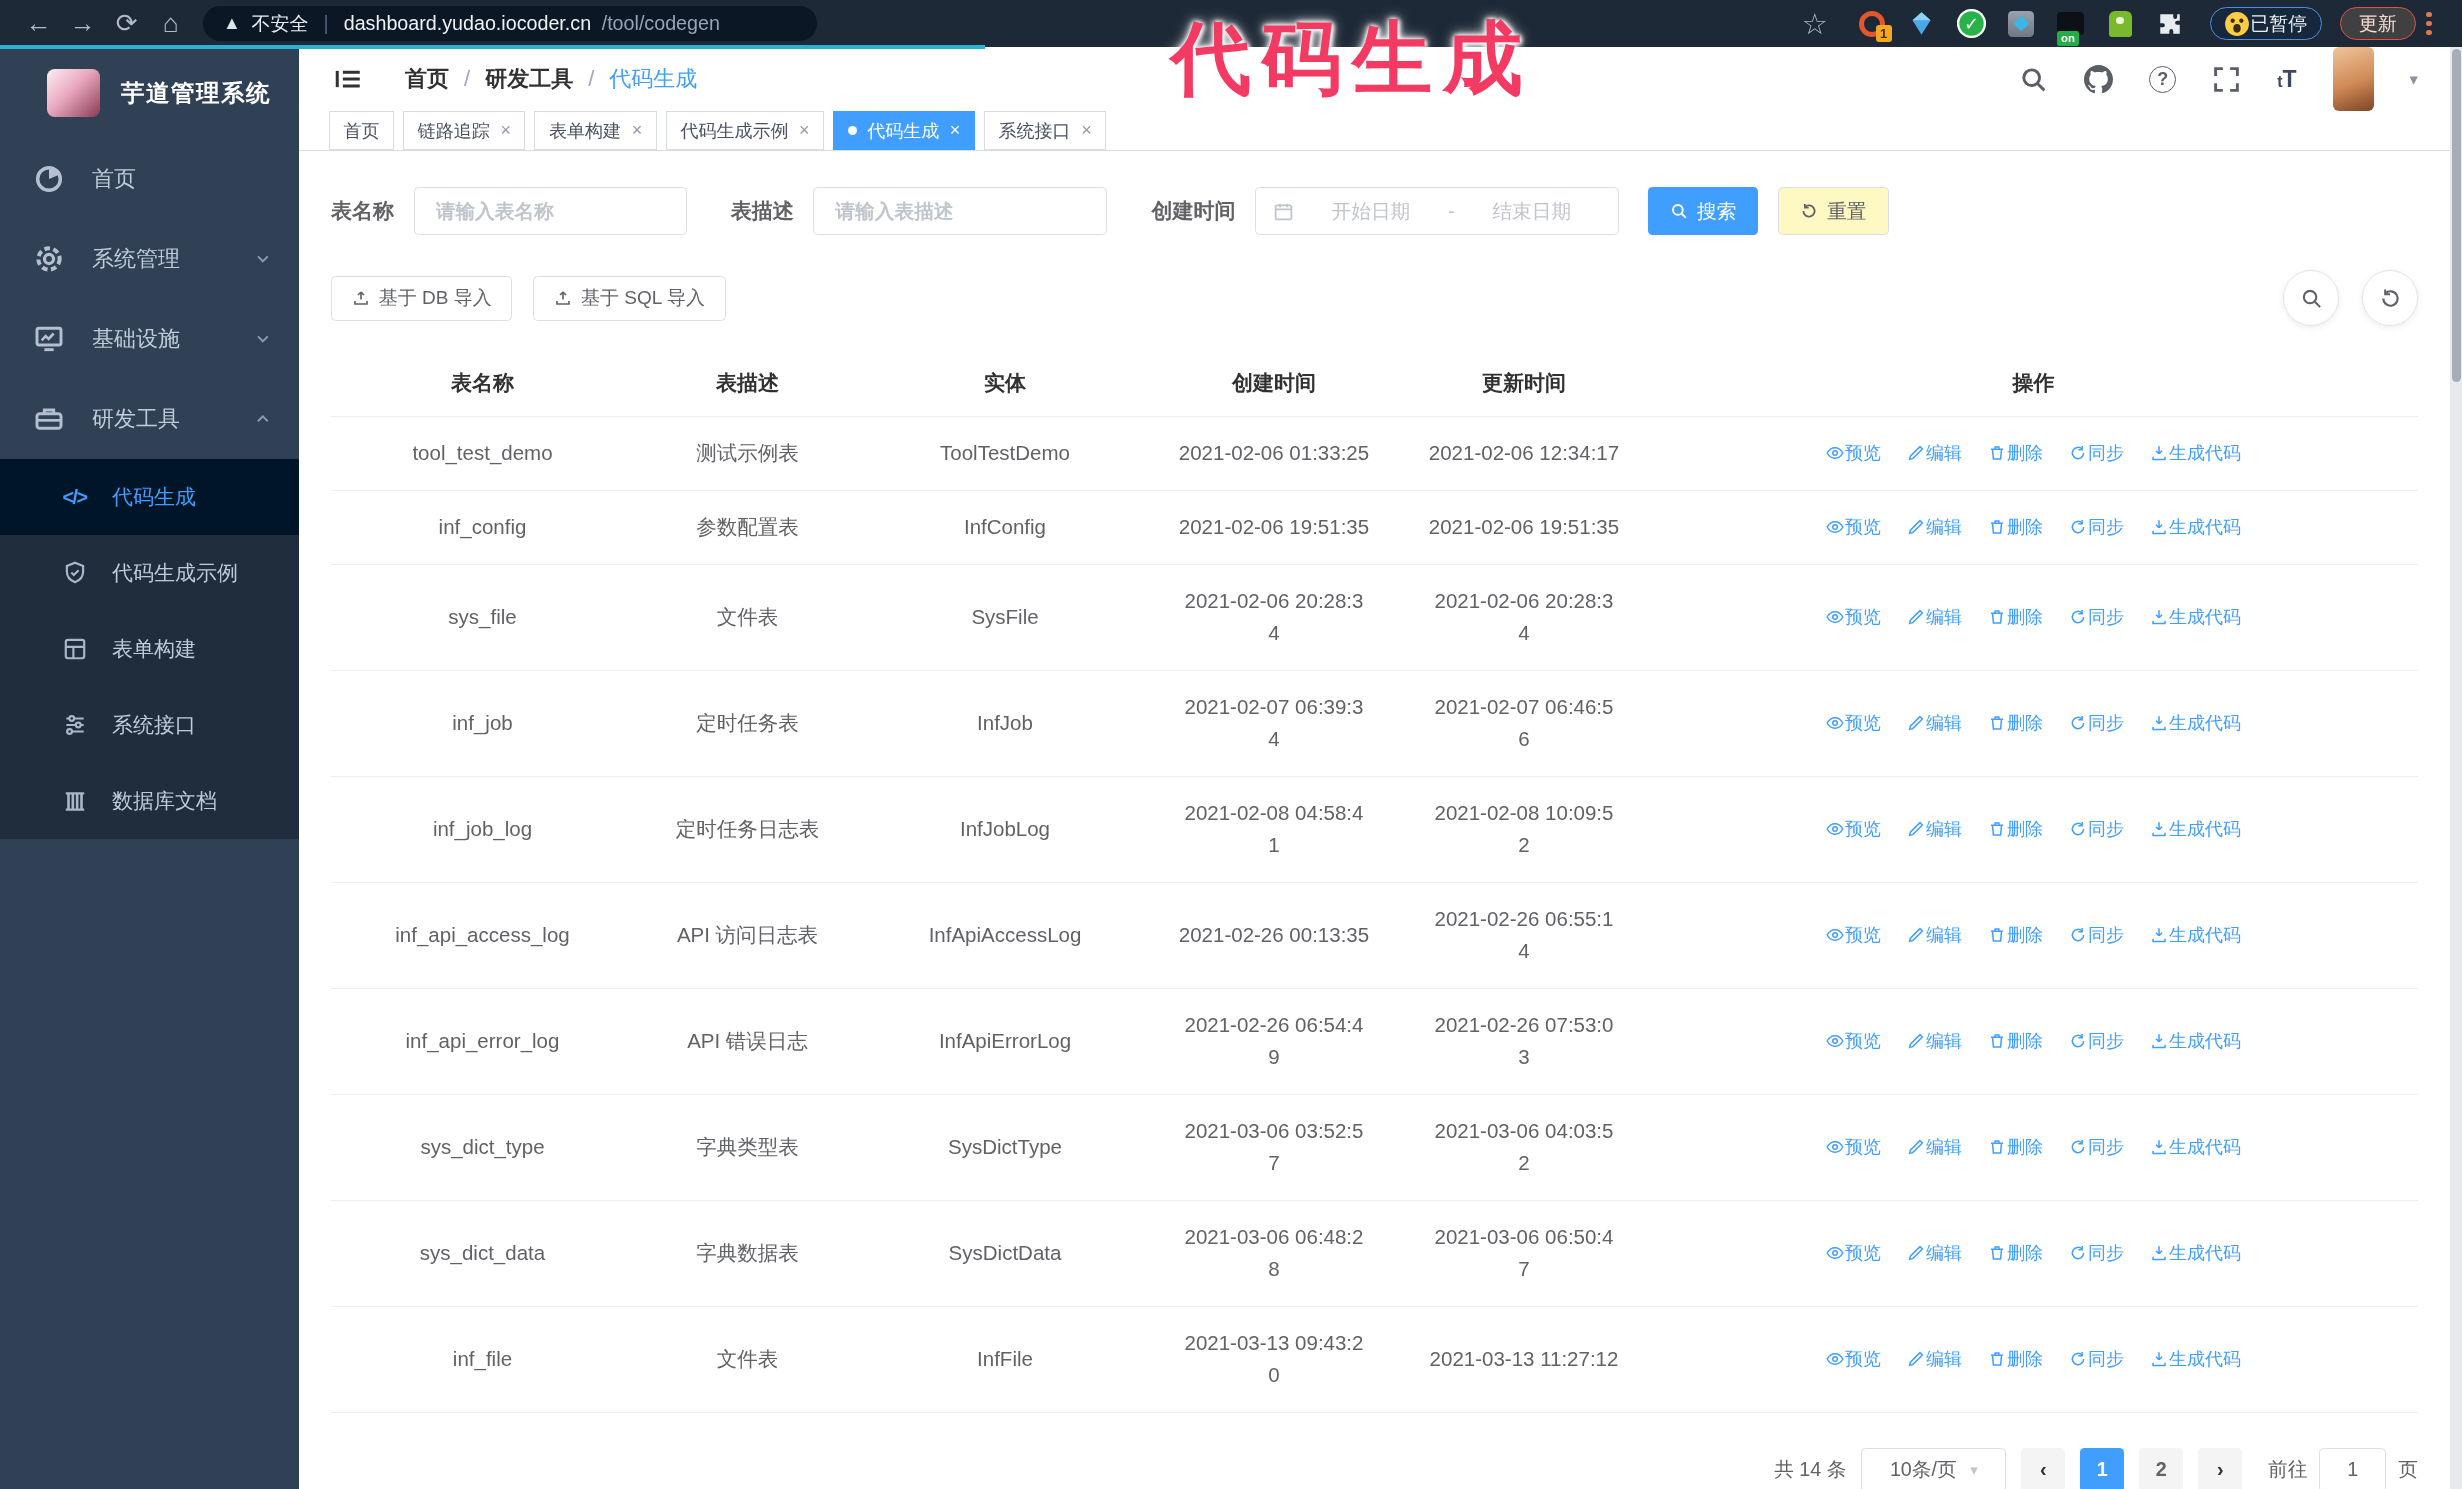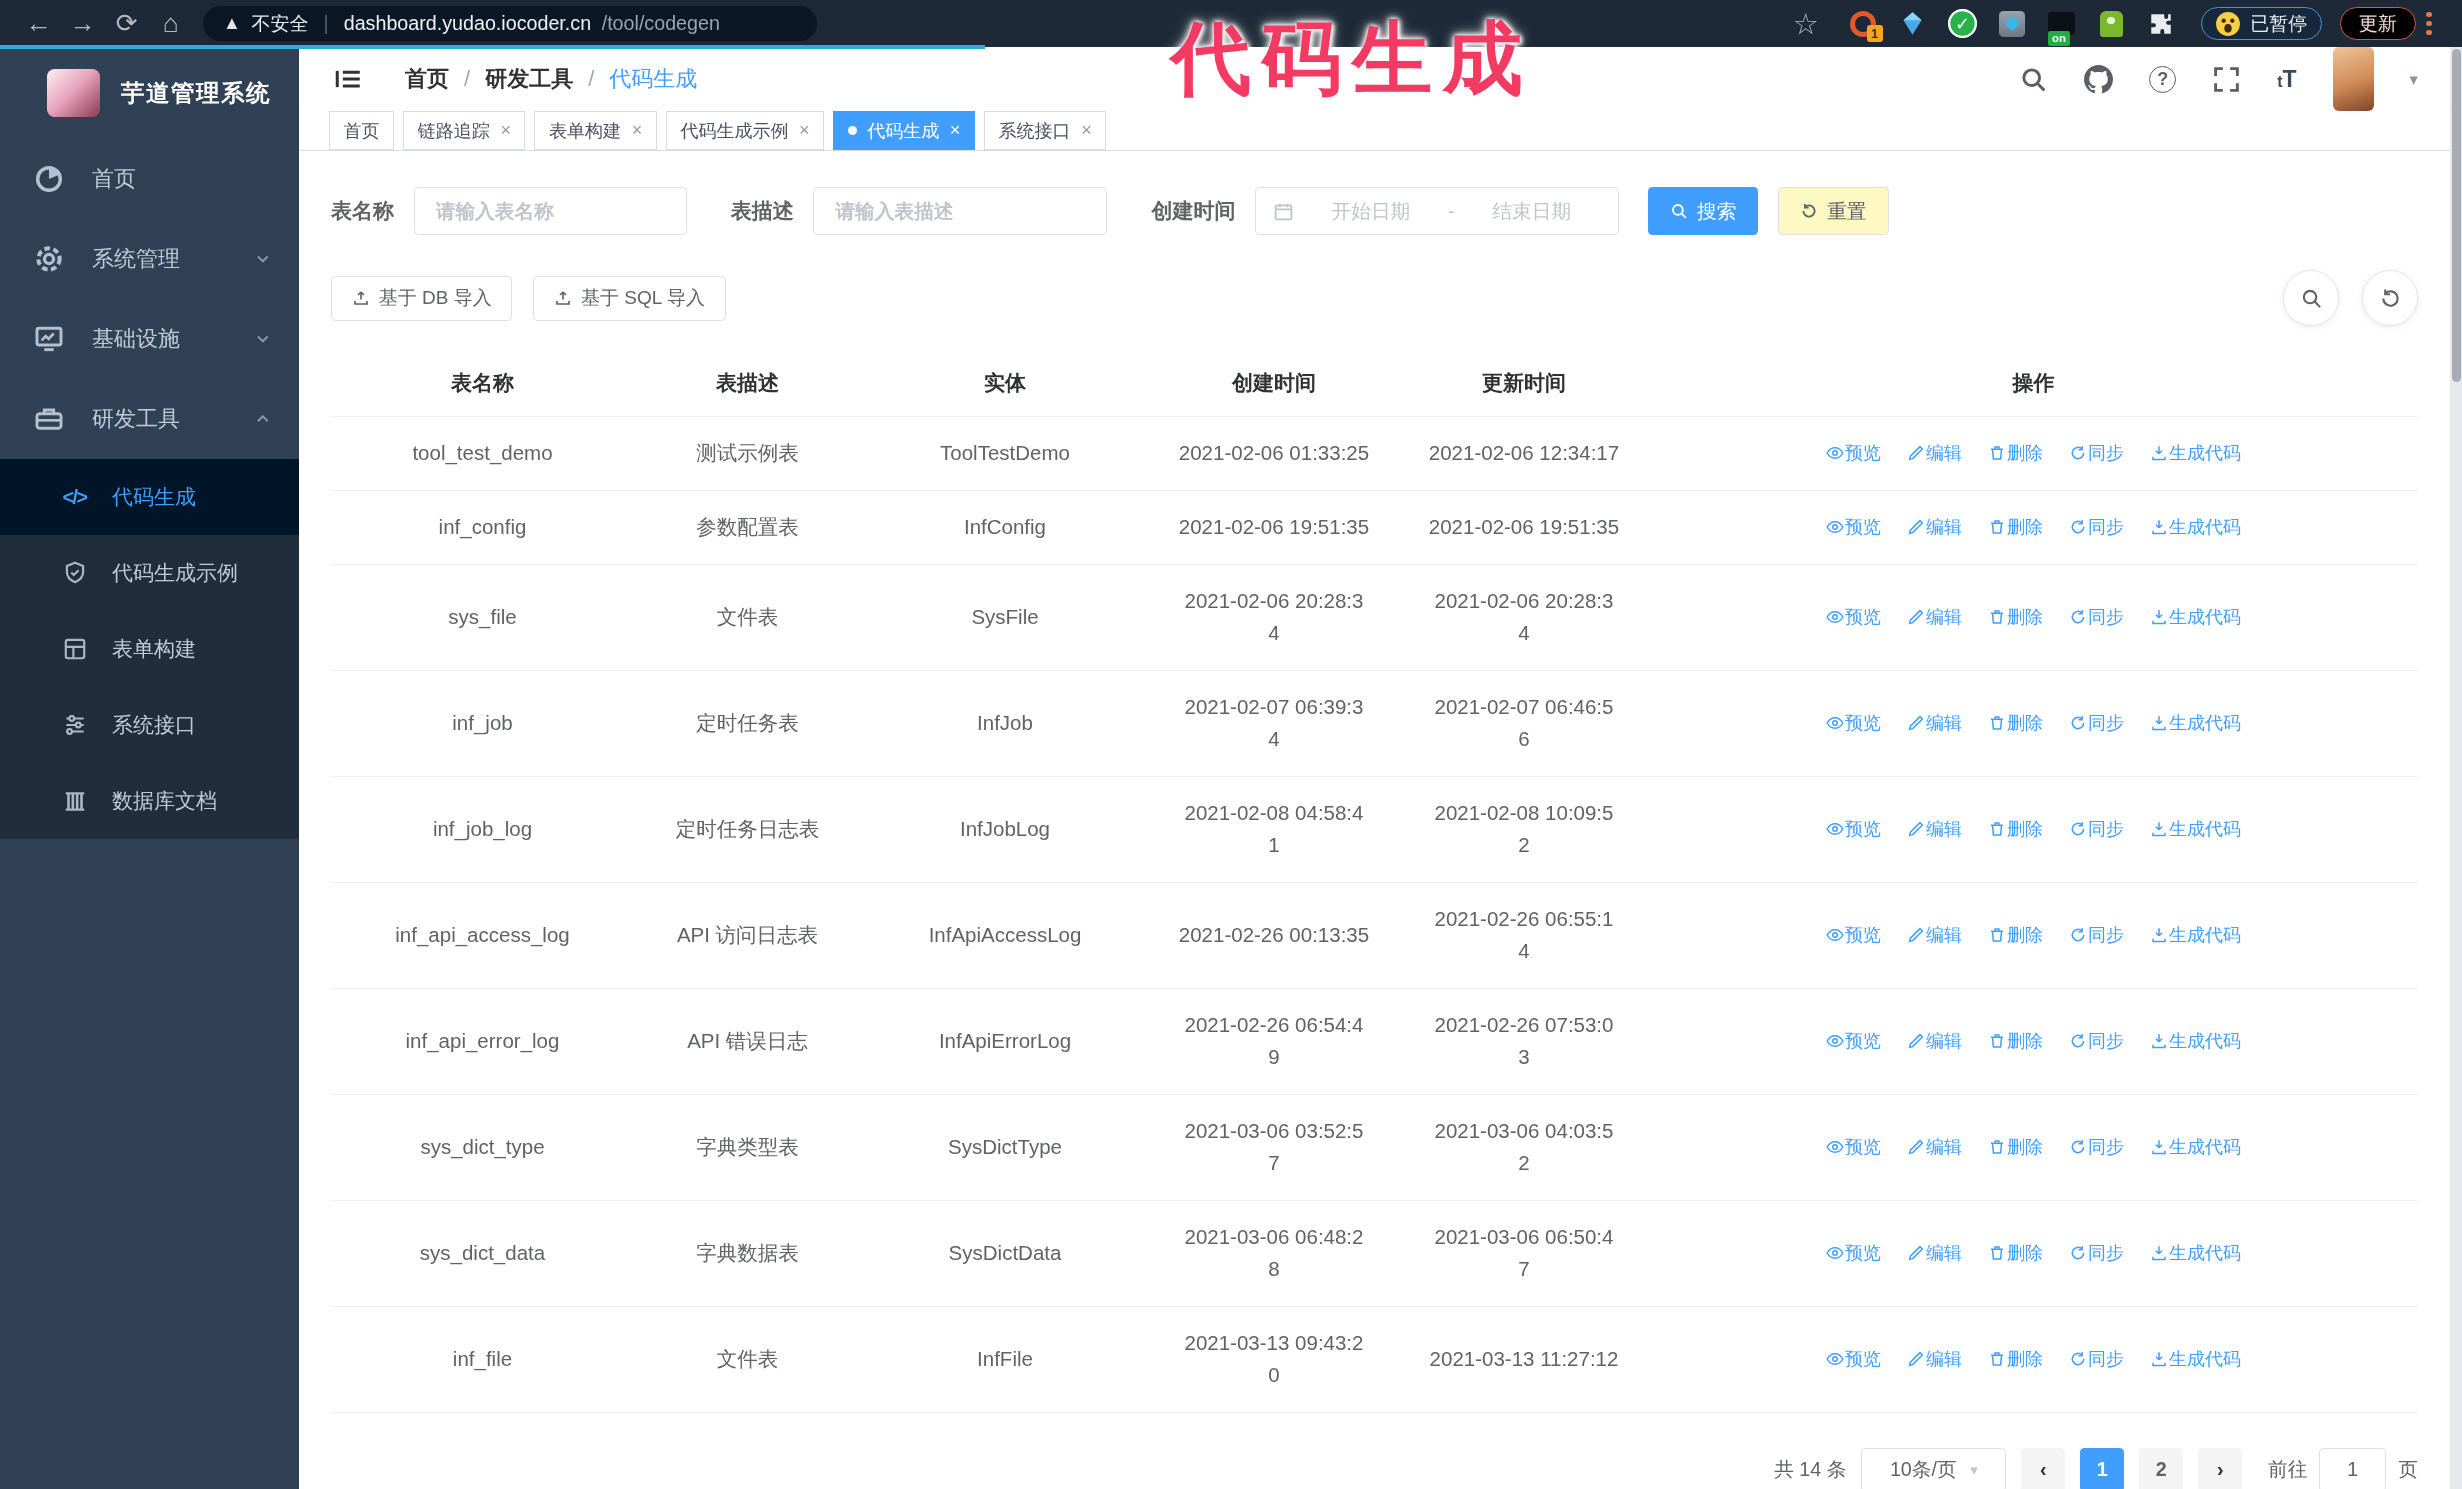--- a/index.html
+++ b/index.html
@@ -22,23 +22,23 @@
   .ext-ring { width:26px; height:26px; border:5.3px solid #e2572b; border-radius:50%; }
   .ext-badge { position:absolute; right:-4.5px; bottom:-3px; background:#f5a623; color:#4a2d00; font-size:13px; font-weight:700; padding:0.8px 4.5px; border-radius:3px; line-height:15px; }
   .gcheck { width:29px; height:29px; background:#27b24a; border-radius:50%; color:#fff; font-size:18px; font-weight:700; display:flex; align-items:center; justify-content:center; box-shadow:0 0 0 2.3px #fff inset; }
   .grid-ic { width:26px; height:26px; background:linear-gradient(#9aa2ad,#6f7782); border-radius:4.5px; position:relative; }
   .grid-ic::after { content:""; position:absolute; left:7.6px; top:7.6px; width:10.6px; height:10.6px; background:#39b7e8; transform:rotate(45deg); }
   .dark-on { width:27px; height:23px; background:#0d1117; border-radius:3.8px; position:relative; }
   .on-badge { position:absolute; left:1.5px; bottom:-7.6px; background:#23ad44; color:#fff; font-size:11.4px; font-weight:700; padding:0 3.8px; border-radius:2.3px; line-height:15px; }
   .key-ic { width:23px; height:26px; background:#7ab82e; border-radius:6px 6px 3px 3px; position:relative; }
   .key-ic::after{ content:""; position:absolute; left:7.6px; top:6px; width:7.6px; height:7.6px; border-radius:50%; background:#e9f5d8; }
   .puzzle-ic { color:#e8ecf1; }
-  .chip { height:33px; border-radius:16.7px; display:flex; align-items:center; gap:9px; padding:0 13.6px; margin-left:15px;text-align:center; }
+  .chip { height:33px; border-radius:16.7px; display:flex; align-items:center; padding:0 13.6px; margin-left:15px;text-align:center; }
   .chip-paused { border:1.5px solid #4a90e2; background:#18283c; color:#e8eef5; font-size:19px; }
-  .chip-update { border:1.5px solid #e0533f; background:#000000; color:#f2d9d3; font-size:19px; margin-left:18px; padding:0 18px; }
+  .chip-update { border:1.5px solid #e0533f; background:#404040; color:#f2d9d3; font-size:19px; margin-left:18px; padding:0 18px; }
   .kebab { display:flex; flex-direction:column; gap:3.8px; margin:0 13.6px 0 10.6px; }
   .kebab i { width:5.3px; height:5.3px; border-radius:50%; background:#e2774b; display:block; }
 
   .nprogress { position:absolute; top:45px; left:0; width:985px; height:3.8px; background:#2ab0d6; z-index:12; }
 
   
   .annotation { position:absolute; left:1171px; top:6px; z-index:60; font-size:80px; font-weight:700; letter-spacing:10.6px; color:#f23a62;
     text-shadow:0 0 4.5px #fff,0 0 7.6px #fff,0 0 13.6px rgba(255,255,255,.9),2.3px 2.3px 4.5px rgba(255,255,255,.8); }
 
   

